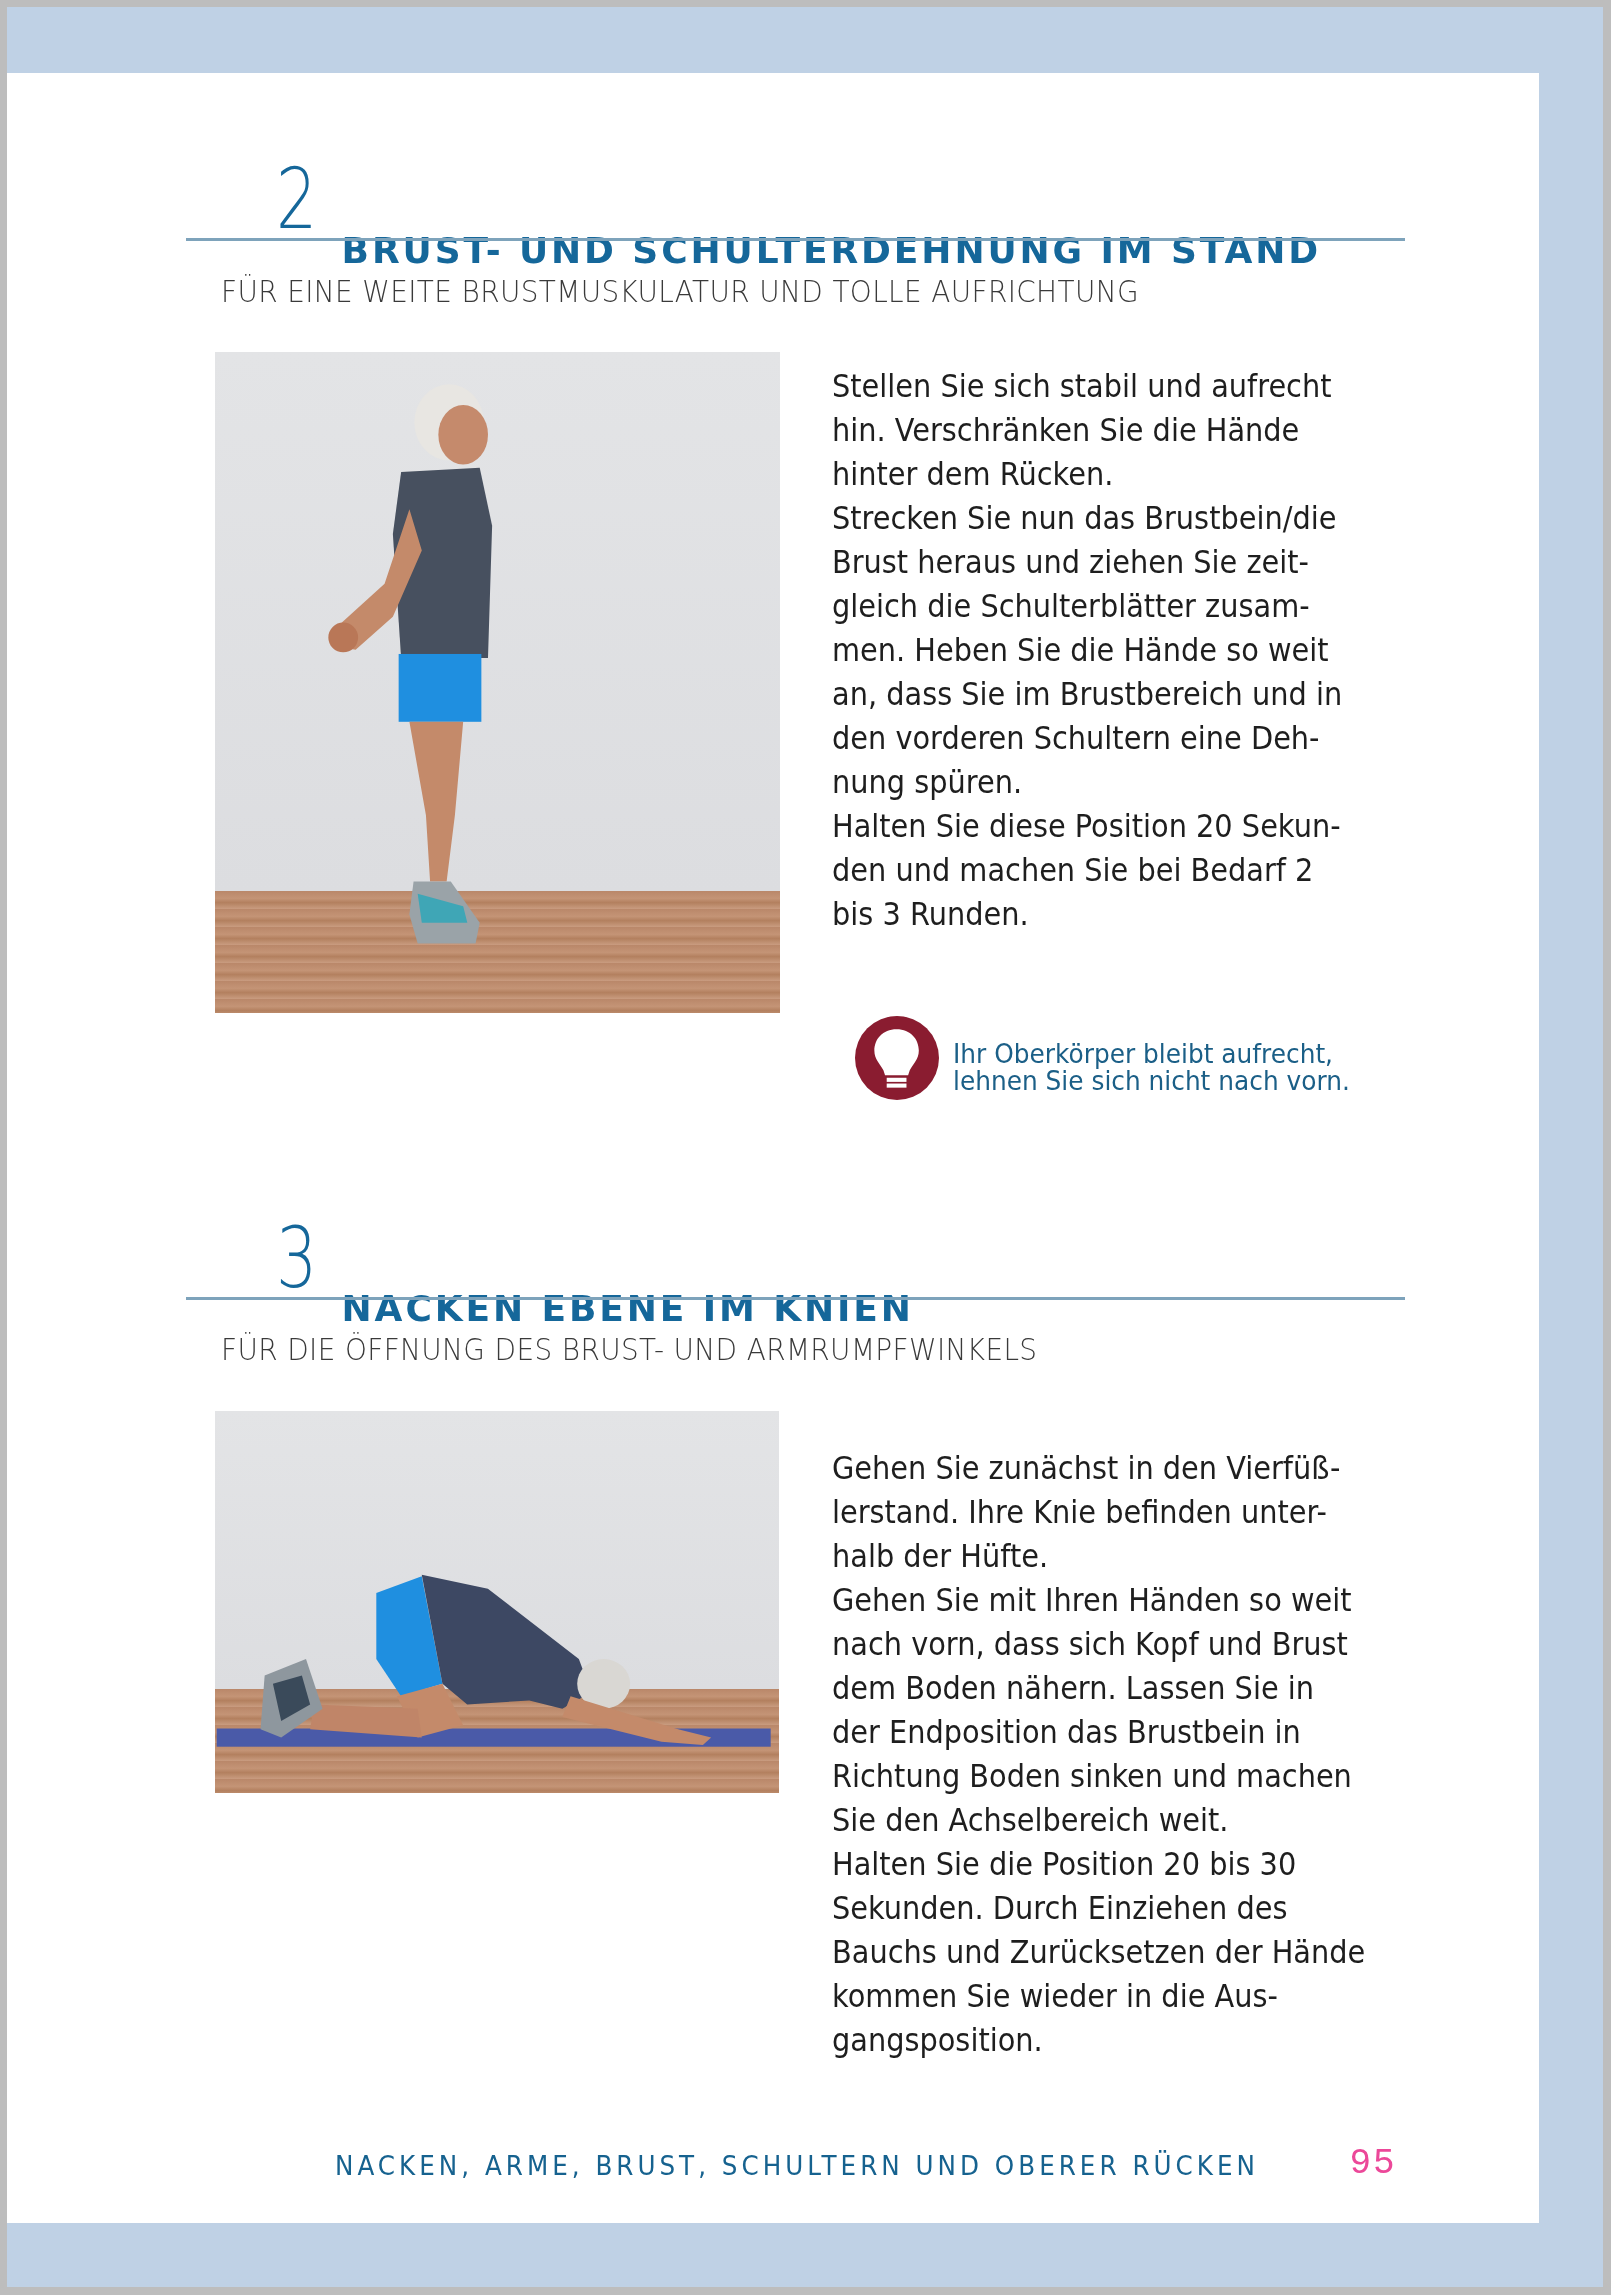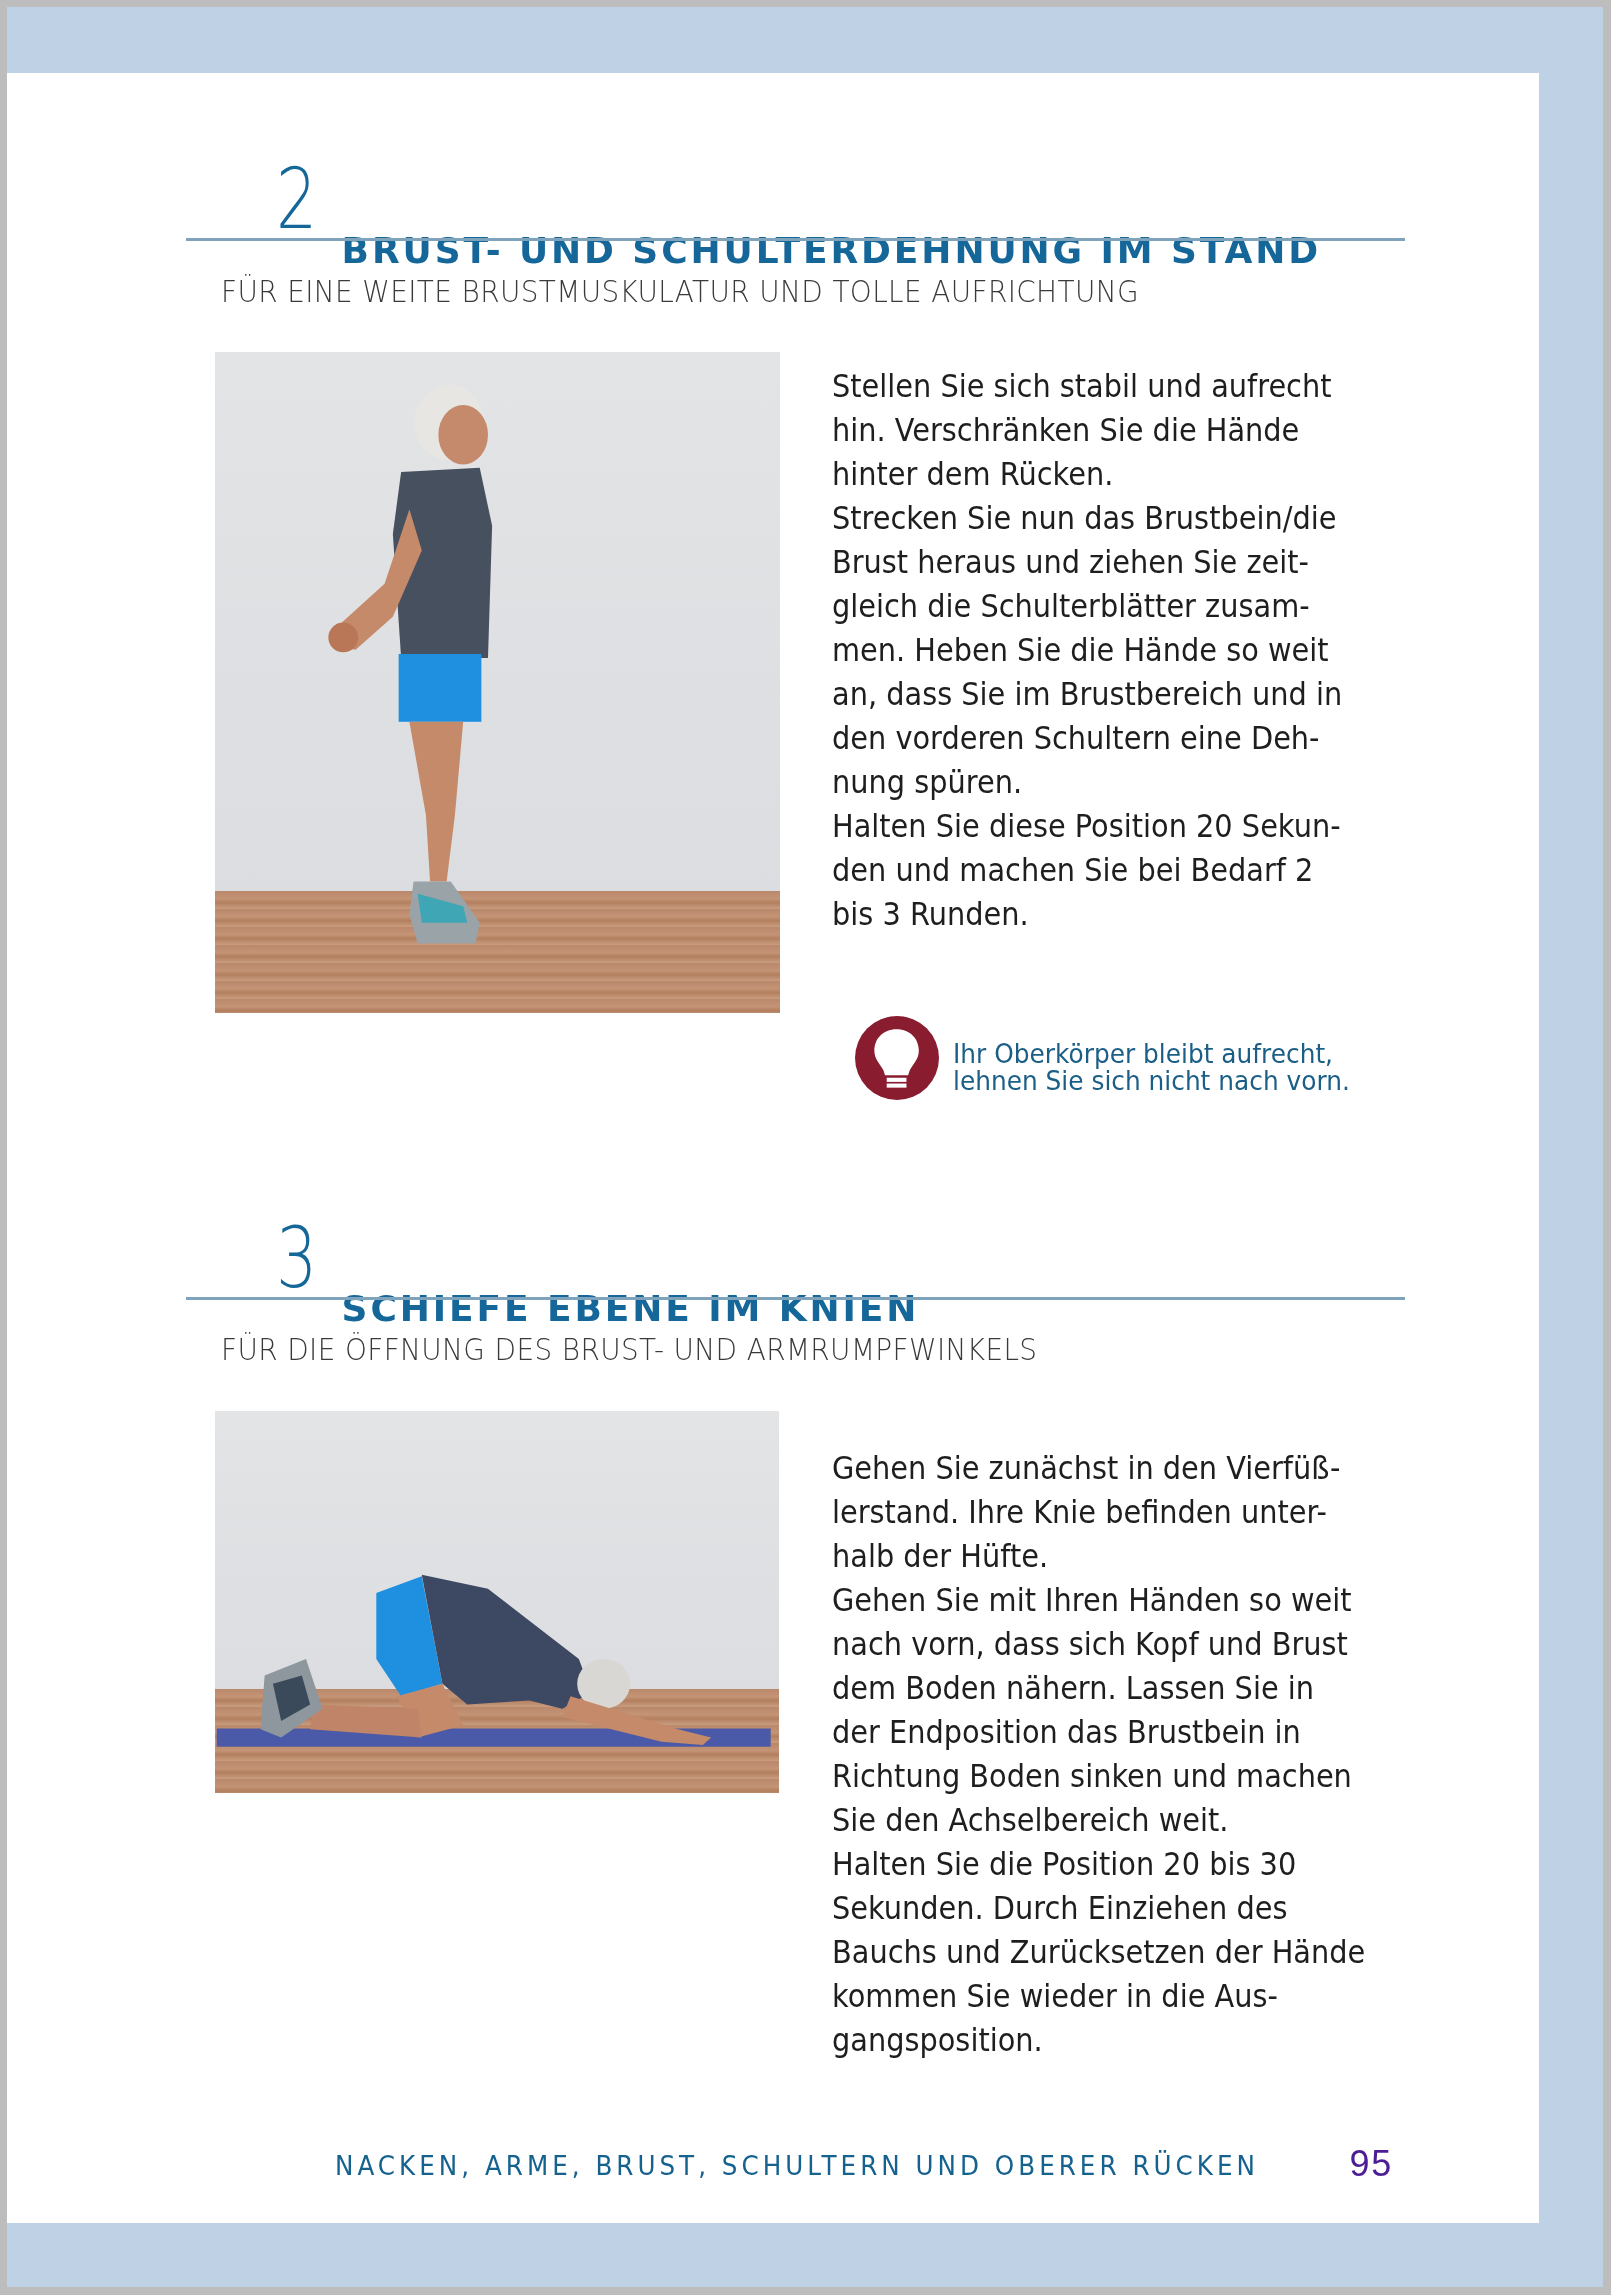--- a/index.html
+++ b/index.html
@@ -62,22 +62,22 @@
     font-size: 27px; line-height: 36px;
     transform: scaleX(0.92); transform-origin: left top;
   }
   .footer-label {
     position: absolute; color: #16628f; white-space: nowrap;
     font-family: "DejaVu Sans", sans-serif;
     font-size: 26.5px; line-height: 1; letter-spacing: 4.3px;
     transform: scaleX(0.93); transform-origin: left top;
   }
   .page-number {
-    position: absolute; color: #4c1d95;
-    font-family: Liberation Sans, sans-serif;
+    position: absolute; color: #ec4899;
+    font-family: Liberation Mono, monospace;
     font-size: 36px; line-height: 1; letter-spacing: 1.7px;
   }
 </style>
 </head>
 <body>
 
 <div class="frame"></div>
 
 <div class="page">
 
@@ -135,21 +135,21 @@
       </div>
       <div class="tip-text" style="left:946px; top:963px;">
         <div>Ihr Oberkörper bleibt aufrecht,</div>
         <div style="margin-top:-9px;">lehnen Sie sich nicht nach vorn.</div>
       </div>
     </div>
   </section>
 
   <section>
     <div class="ex-number" style="left:269px; top:1144px;">3</div>
-    <div class="ex-title" style="left:335px; top:1179px;">SCHIEFE EBENE IM KNIEN</div>
+    <div class="ex-title" style="left:335px; top:1179px;">NACKEN EBENE IM KNIEN</div>
     <div class="rule" style="left:179px; top:1224px; width:1219px;"></div>
     <div class="subtitle" style="left:214px; top:1262px;">FÜR DIE ÖFFNUNG DES BRUST- UND ARMRUMPFWINKELS</div>
 
     <div class="photo" style="left:208px; top:1338px; width:564px; height:382px;">
       <div class="wall" style="height:278px;"></div>
       <div class="floor" style="top:278px;"></div>
       <svg class="abs" style="left:0;top:0;" width="564" height="382" viewBox="0 0 682 462">
 
         <rect x="2" y="384" width="670" height="22" fill="#4a5aa8"></rect>
 

